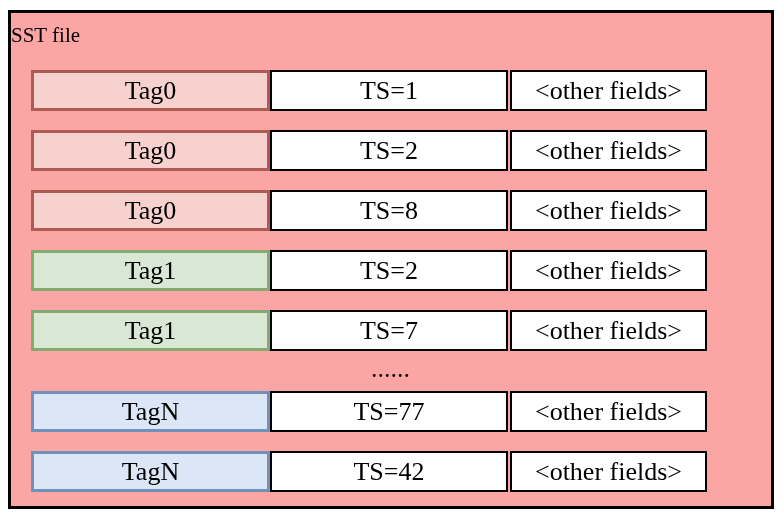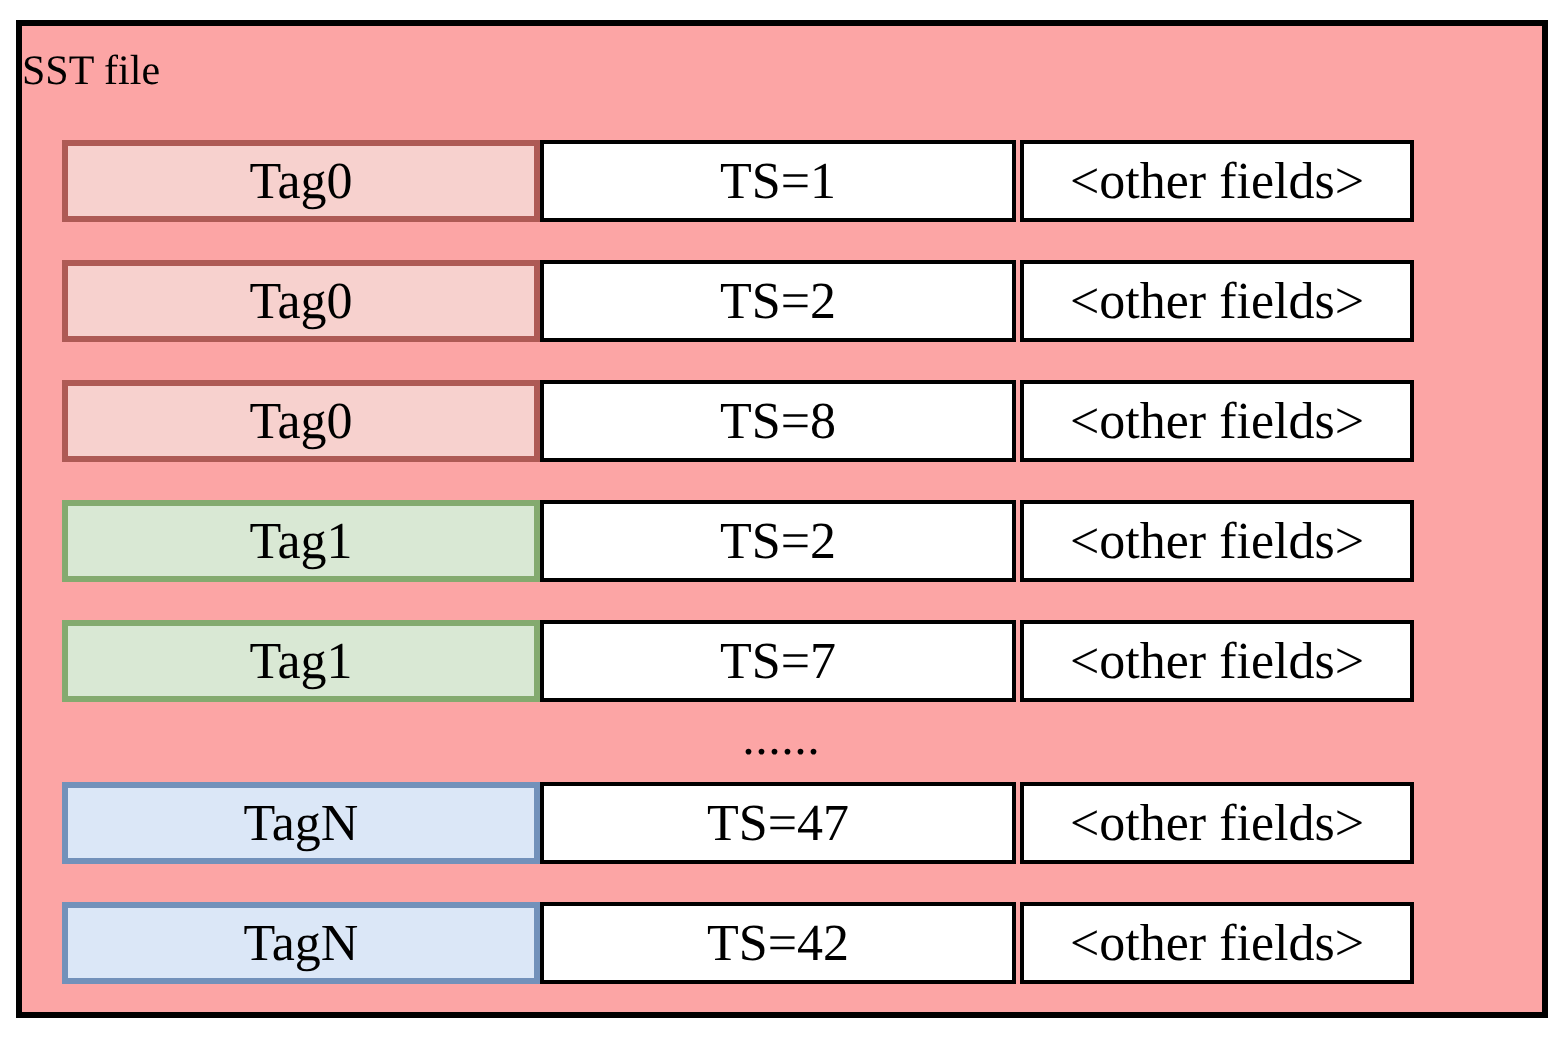--- a/index.html
+++ b/index.html
@@ -107,21 +107,21 @@
   <div class="row">
     <div class="cell tag" style="background: rgb(217, 232, 212); border-color: rgb(132, 170, 111);">Tag1</div>
     <div class="cell ts">TS=7</div>
     <div class="cell other">&lt;other fields&gt;</div>
   </div>
 
   <div class="ellipsis-row">......</div>
 
   <div class="row">
     <div class="cell tag" style="background: rgb(219, 231, 247); border-color: rgb(114, 145, 186);">TagN</div>
-    <div class="cell ts">TS=47</div>
+    <div class="cell ts">TS=77</div>
     <div class="cell other">&lt;other fields&gt;</div>
   </div>
 
   <div class="row">
     <div class="cell tag" style="background: rgb(219, 231, 247); border-color: rgb(114, 145, 186);">TagN</div>
     <div class="cell ts">TS=42</div>
     <div class="cell other">&lt;other fields&gt;</div>
   </div>
 </div>
 </div>

